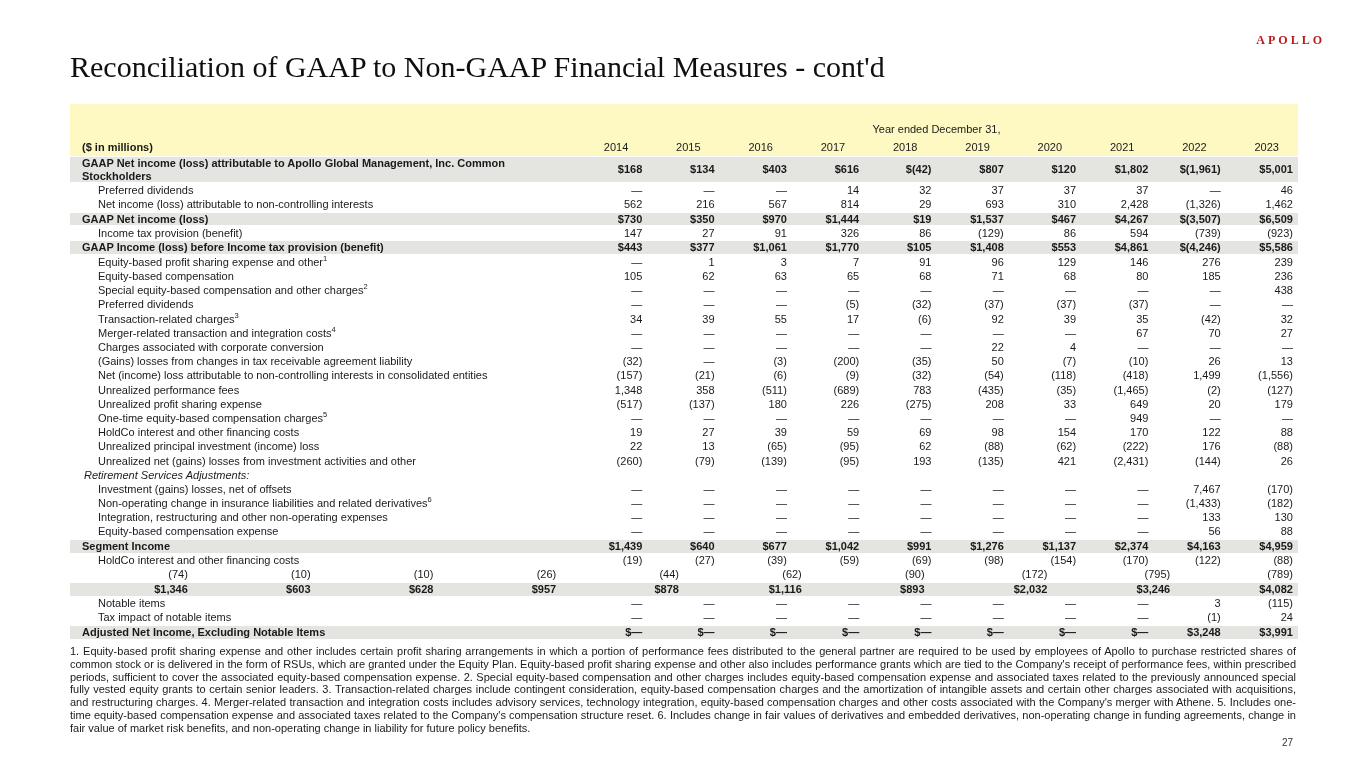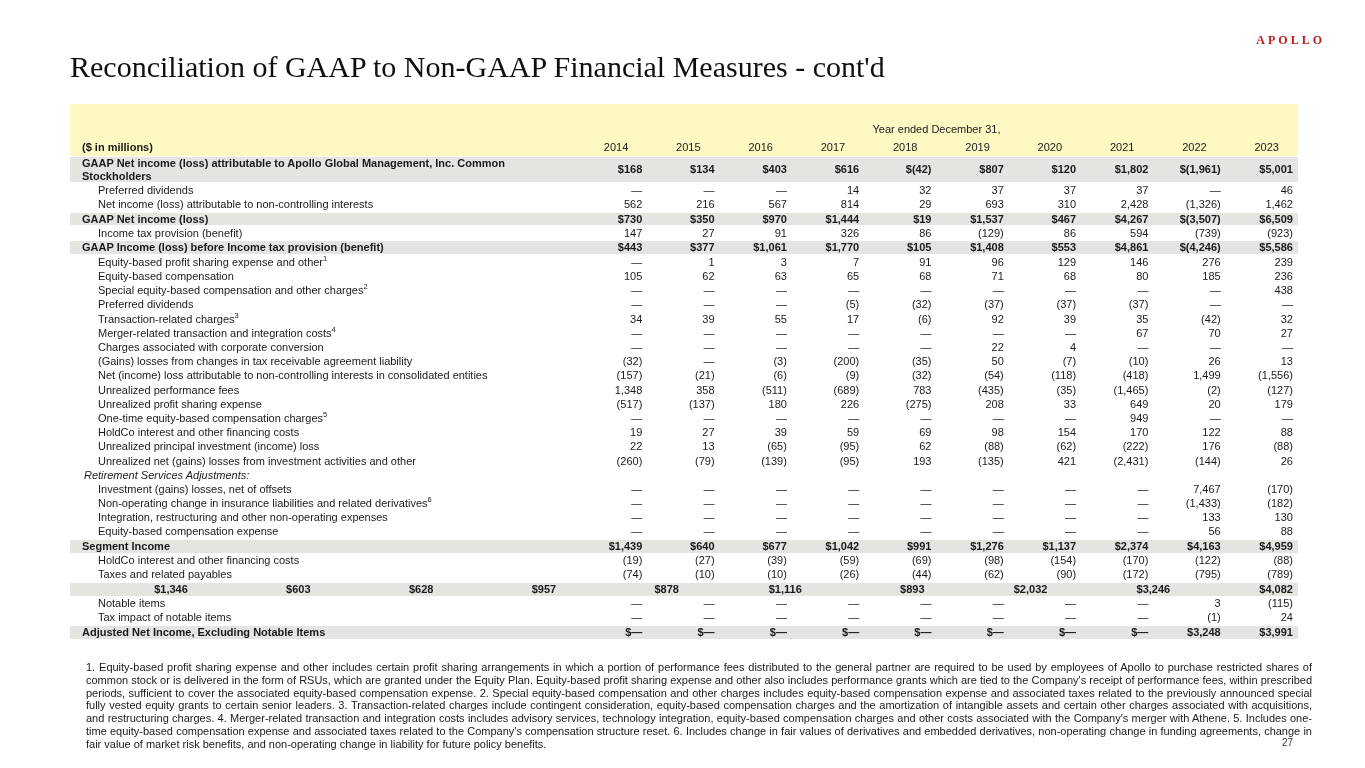--- a/index.html
+++ b/index.html
@@ -39,21 +39,21 @@
   .tbody .row { display:flex; align-items:center; min-height:14.2px; }
   .row.total {
     background:#e4e4e1; font-weight:bold;
     border-top:1px solid #fff; border-bottom:1px solid #fff;
   }
   .row.item .lbl { padding-left:28px; }
   .row.section .lbl { font-style:italic; padding-left:14px; }
   .row sup { font-size:7.5px; vertical-align:super; line-height:0; }
 
   .footnotes {
-    position:absolute; left:70px; top:645px; width:1226px; margin:16px;
+    position:absolute; left:70px; top:645px; width:1226px; margin:0;
     font-size:11px; line-height:12.75px; text-align:justify; color:#1a1a1a;
   }
 
   .page-number { position:absolute; right:72px; bottom:20px; font-size:10px; color:#333; }
 </style>
 </head>
 <body>
 
 <div class="slide">
   <div class="logo">APOLLO</div>
@@ -438,21 +438,20 @@
           <div class="val">(39)</div>
           <div class="val">(59)</div>
           <div class="val">(69)</div>
           <div class="val">(98)</div>
           <div class="val">(154)</div>
           <div class="val">(170)</div>
           <div class="val">(122)</div>
           <div class="val">(88)</div>
         </div>
         <div class="row item">
-          <div class="lbl">Taxes and related payables</div>
           <div class="val">(74)</div>
           <div class="val">(10)</div>
           <div class="val">(10)</div>
           <div class="val">(26)</div>
           <div class="val">(44)</div>
           <div class="val">(62)</div>
           <div class="val">(90)</div>
           <div class="val">(172)</div>
           <div class="val">(795)</div>
           <div class="val">(789)</div>

